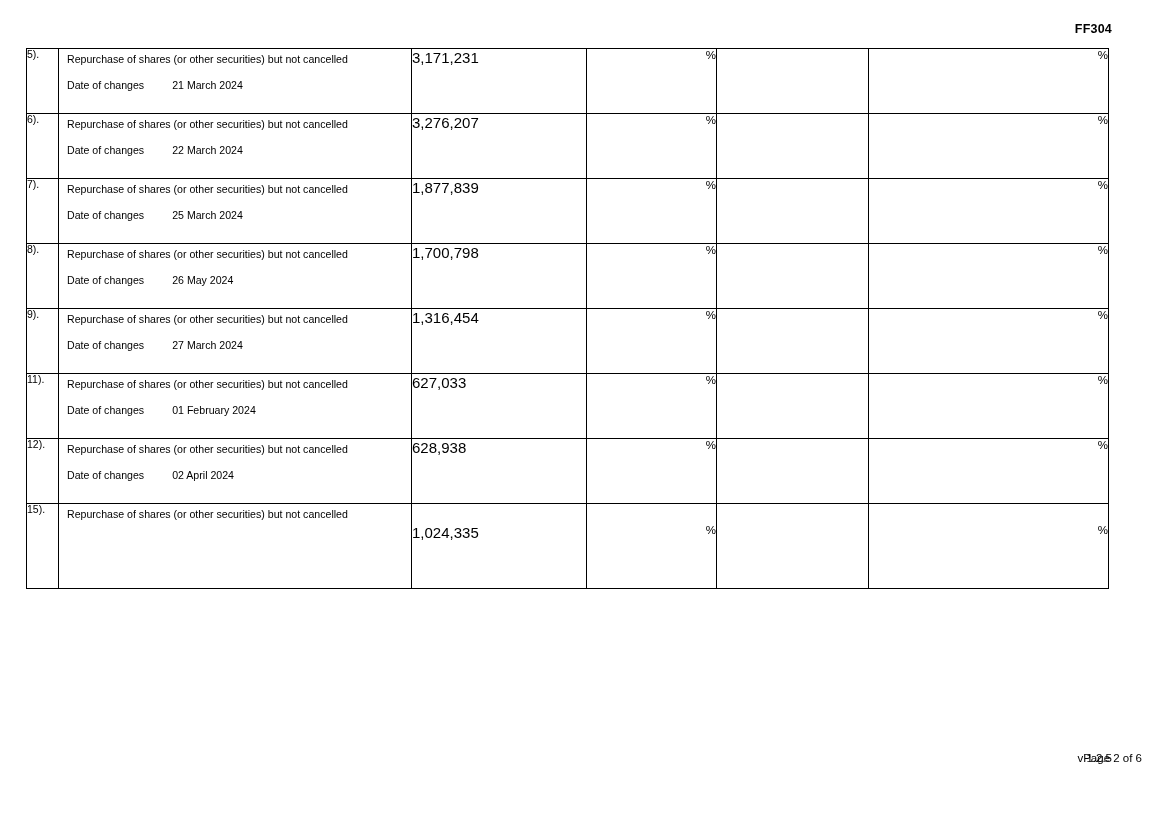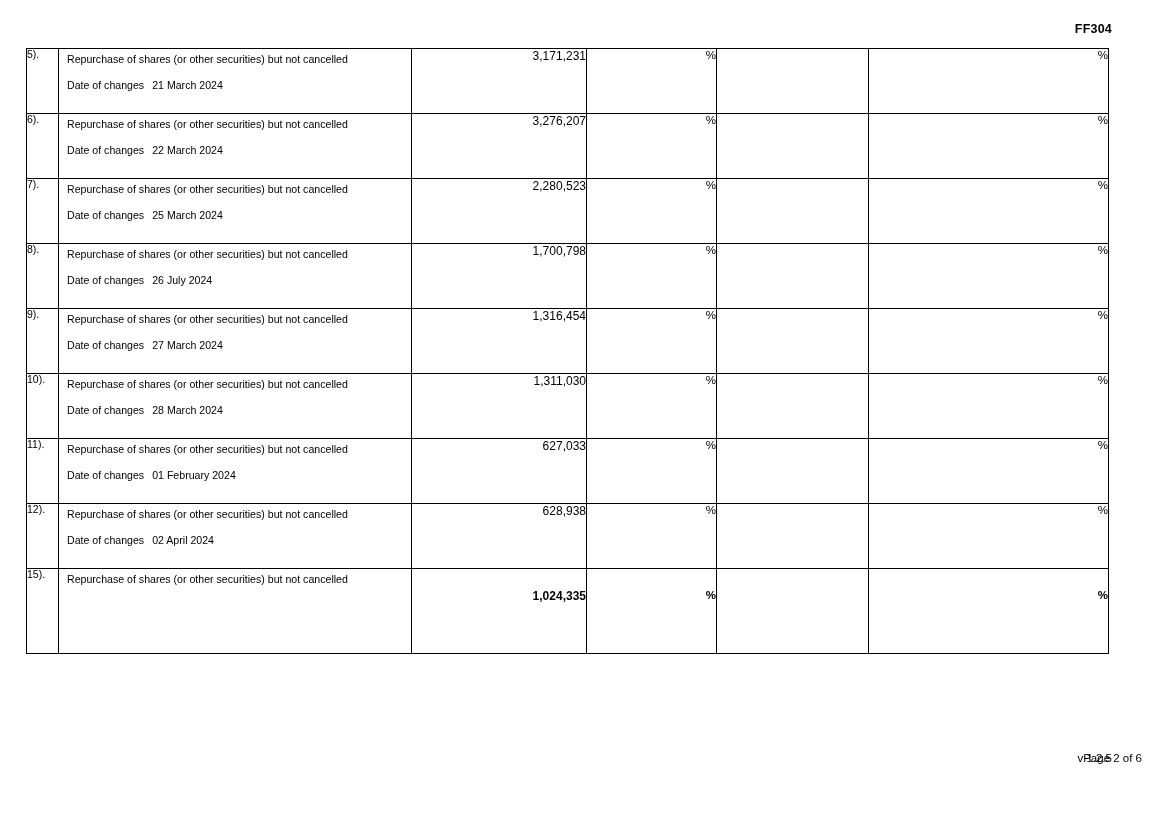--- a/index.html
+++ b/index.html
@@ -69,37 +69,36 @@
   .desc-main {
     font-size: 10.6px;
     line-height: 1.25;
     max-width: 300px;
   }
   .desc-date {
     font-size: 10.6px;
     margin-top: 13px;
     white-space: nowrap;
   }
-  .desc-date .dlabel { margin-right: 8px; }
+  .desc-date .dlabel { margin-right: 28px; }
   .cell-qty {
-    text-align: right;
-    font-size: 12px;
+    font-size: 15px;
     padding: 14px 7px 0 0;
   }
   .cell-pct {
     text-align: right;
     font-size: 11.5px;
     padding: 14px 11px 0 0;
   }
   .cell-blank {
     padding: 0;
   }
   .row-last td { height: 45px; }
   .row-last .cell-desc { padding-top: 4px; }
-  .row-last .cell-qty, .row-last .cell-pct { padding-top: 20px; font-weight: bold; }
+  .row-last .cell-qty, .row-last .cell-pct { padding-top: 20px; }
 
   .footer {
     position: absolute;
     left: 26px;
     right: 26px;
     top: 752px;
     font-size: 11.5px;
   }
   .footer .page-label {
     position: absolute;
@@ -159,60 +158,47 @@
             <td class="cell-pct">%</td>
           </tr>
           <tr>
             <td class="cell-num">7).</td>
             <td>
               <div class="cell-desc">
                 <div class="desc-main">Repurchase of shares (or other securities) but not cancelled</div>
                 <div class="desc-date"><span class="dlabel">Date of changes</span><span>25 March 2024</span></div>
               </div>
             </td>
-            <td class="cell-qty">2,280,523</td>
+            <td class="cell-qty">1,877,839</td>
             <td class="cell-pct">%</td>
             <td class="cell-blank"></td>
             <td class="cell-pct">%</td>
           </tr>
           <tr>
             <td class="cell-num">8).</td>
             <td>
               <div class="cell-desc">
                 <div class="desc-main">Repurchase of shares (or other securities) but not cancelled</div>
-                <div class="desc-date"><span class="dlabel">Date of changes</span><span>26 July 2024</span></div>
+                <div class="desc-date"><span class="dlabel">Date of changes</span><span>26 May 2024</span></div>
               </div>
             </td>
             <td class="cell-qty">1,700,798</td>
             <td class="cell-pct">%</td>
             <td class="cell-blank"></td>
             <td class="cell-pct">%</td>
           </tr>
           <tr>
             <td class="cell-num">9).</td>
             <td>
               <div class="cell-desc">
                 <div class="desc-main">Repurchase of shares (or other securities) but not cancelled</div>
                 <div class="desc-date"><span class="dlabel">Date of changes</span><span>27 March 2024</span></div>
               </div>
             </td>
             <td class="cell-qty">1,316,454</td>
-            <td class="cell-pct">%</td>
-            <td class="cell-blank"></td>
-            <td class="cell-pct">%</td>
-          </tr>
-          <tr>
-            <td class="cell-num">10).</td>
-            <td>
-              <div class="cell-desc">
-                <div class="desc-main">Repurchase of shares (or other securities) but not cancelled</div>
-                <div class="desc-date"><span class="dlabel">Date of changes</span><span>28 March 2024</span></div>
-              </div>
-            </td>
-            <td class="cell-qty">1,311,030</td>
             <td class="cell-pct">%</td>
             <td class="cell-blank"></td>
             <td class="cell-pct">%</td>
           </tr>
           <tr>
             <td class="cell-num">11).</td>
             <td>
               <div class="cell-desc">
                 <div class="desc-main">Repurchase of shares (or other securities) but not cancelled</div>
                 <div class="desc-date"><span class="dlabel">Date of changes</span><span>01 February 2024</span></div>

